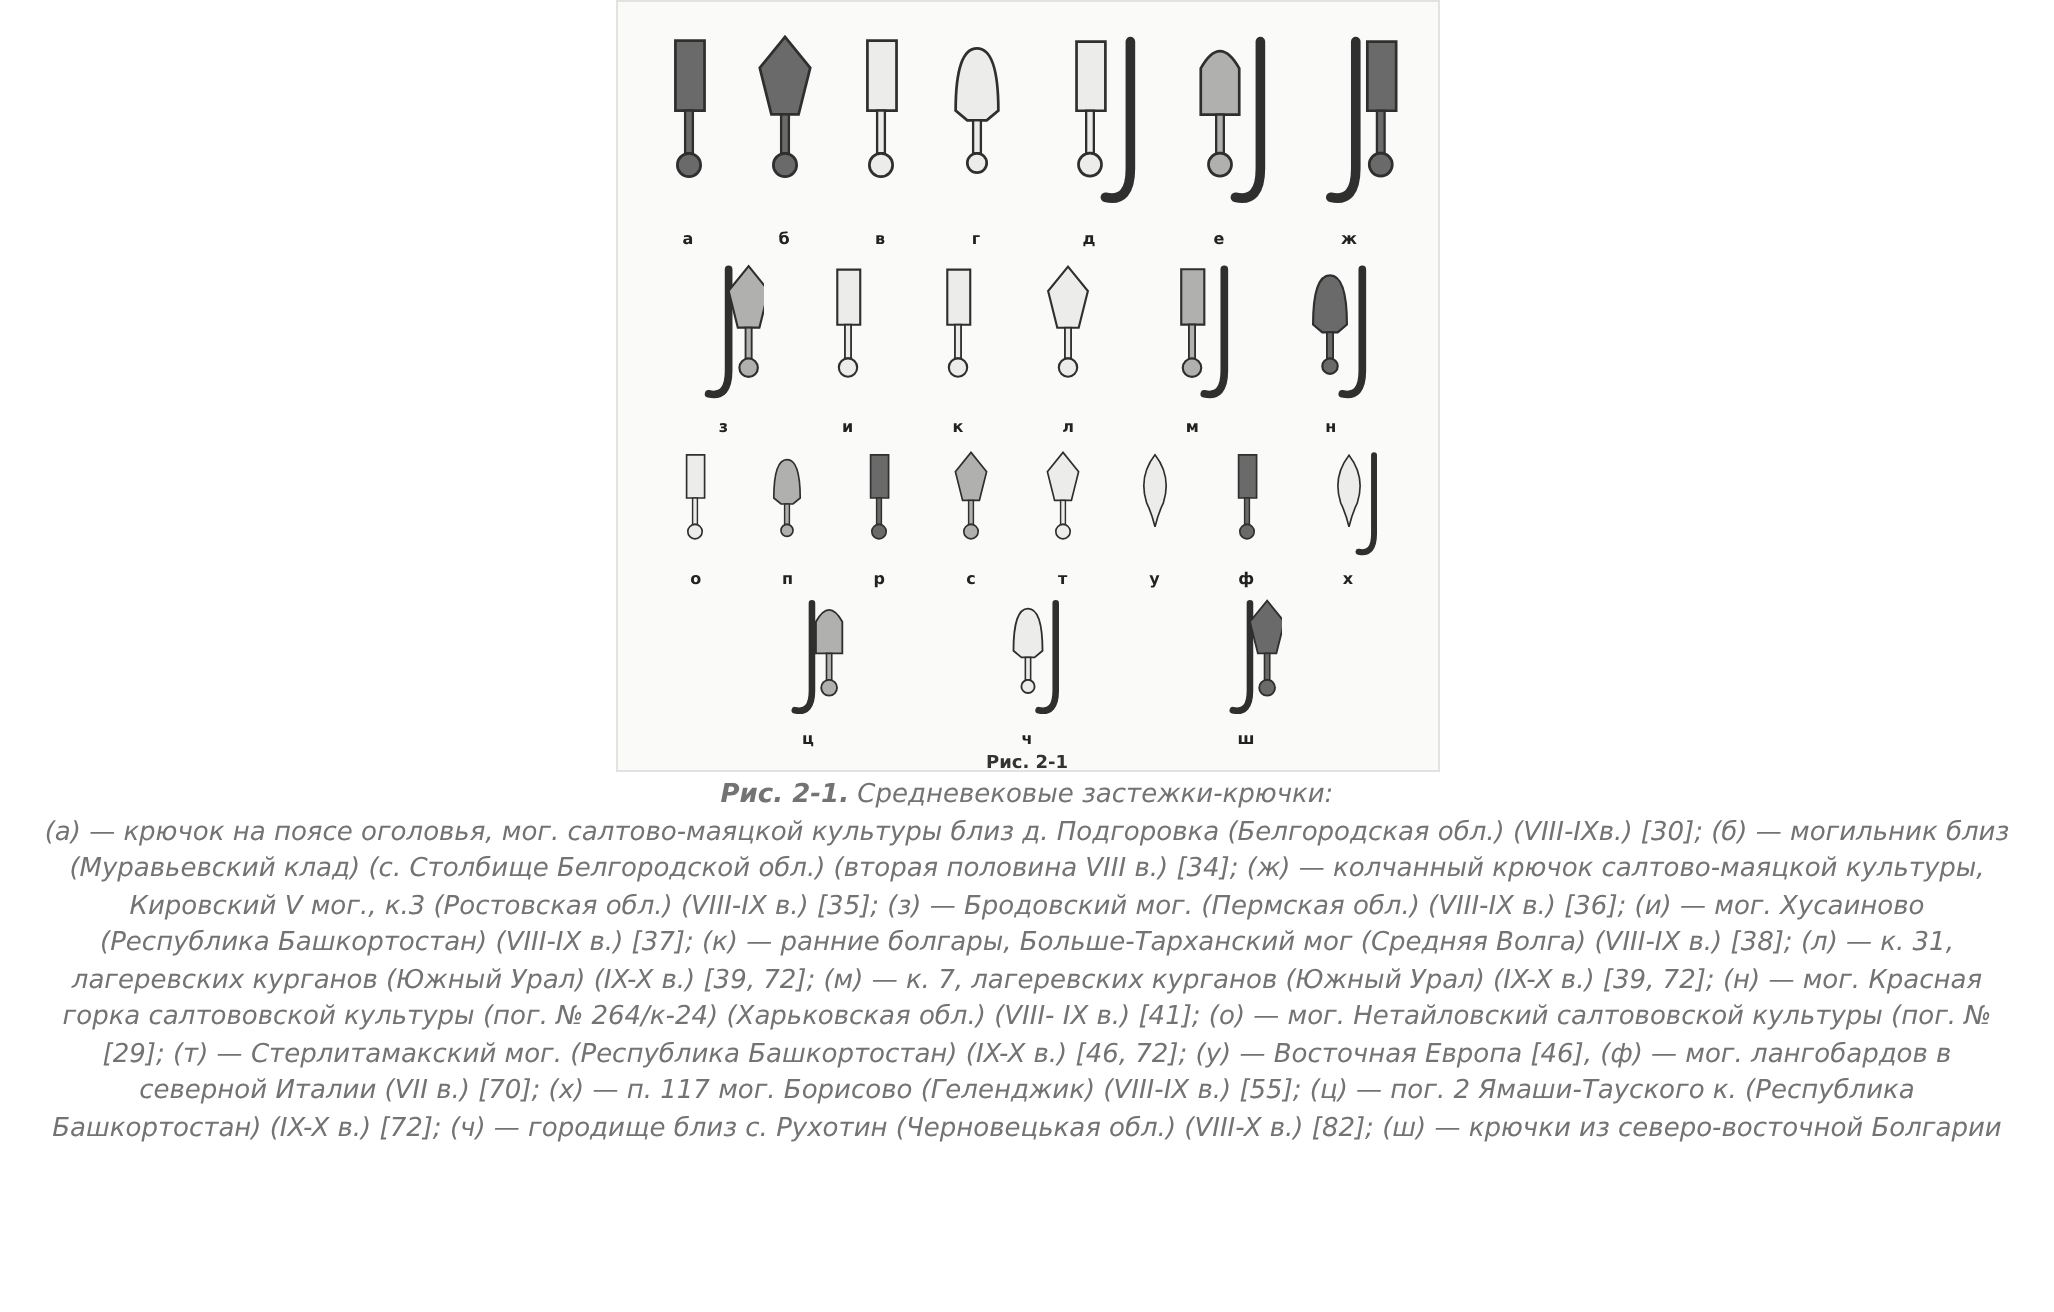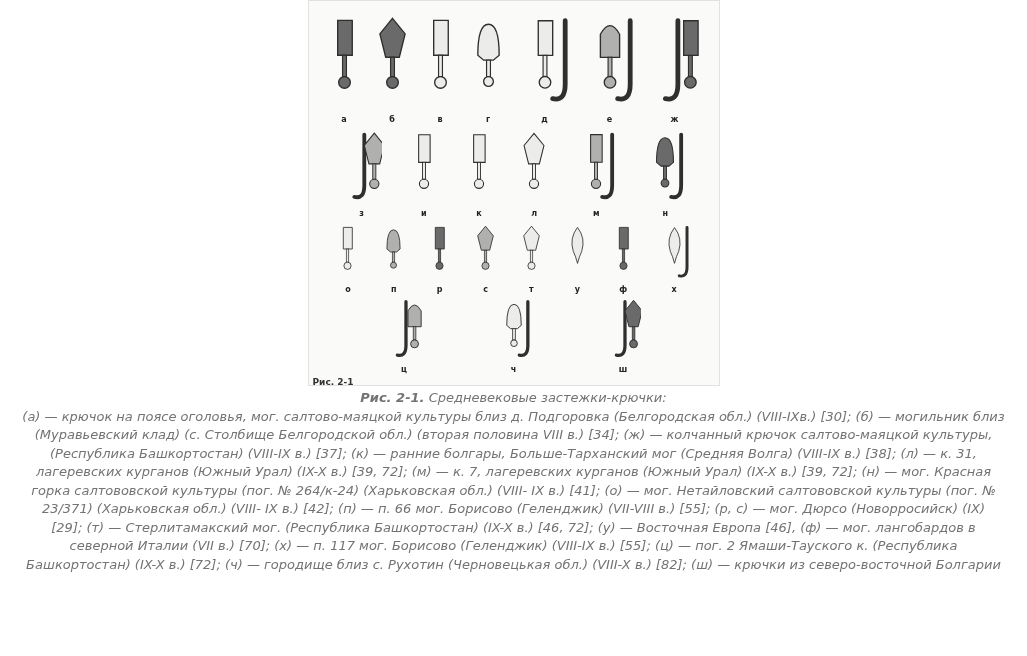--- a/index.html
+++ b/index.html
@@ -30,21 +30,21 @@
   .row-2 { height: 94px; }
   .row-3 { height: 76px; }
   .row-4 { height: 80px; }
   .art { display: flex; flex-direction: column; align-items: center; }
   .lbl {
     font-style: normal; font-weight: bold;
     font-size: 8px; line-height: 10px; color: #222;
     font-family: "DejaVu Sans", sans-serif;
   }
   .plate-caption {
-    text-align: left;
+    text-align: center;
     font-size: 9px; font-weight: bold; color: #333;
     margin-top: 2px;
   }
 
   
   .row-1 svg.s { width: 33px; height: 100px; }
   .row-1 svg.p { width: 50px; height: 100px; }
   .row-2 svg.s { width: 26px; height: 78px; }
   .row-2 svg.p { width: 40px; height: 78px; }
   .row-3 svg.s { width: 21px; height: 60px; }
@@ -270,20 +270,20 @@
     </span>
   </div>
 
   <div class="plate-caption">Рис. 2-1</div>
 </div>
 
 <div class="caption">
   <div class="cap-title"><b>Рис. 2-1.</b><span> Средневековые застежки-крючки:</span></div>
   <div class="cap-line">(а) — крючок на поясе оголовья, мог. салтово-маяцкой культуры близ д. Подгоровка (Белгородская обл.) (VIII-IXв.) [30]; (б) — могильник близ</div>
   <div class="cap-line">(Муравьевский клад) (с. Столбище Белгородской обл.) (вторая половина VIII в.) [34]; (ж) — колчанный крючок салтово-маяцкой культуры,</div>
+  <div class="cap-line">Кировский V мог., к.3 (Ростовская обл.) (VIII-IX в.) [35]; (з) — Бродовский мог. (Пермская обл.) (VIII-IX в.) [36]; (и) — мог. Хусаиново</div>
   <div class="cap-line">(Республика Башкортостан) (VIII-IX в.) [37]; (к) — ранние болгары, Больше-Тарханский мог (Средняя Волга) (VIII-IX в.) [38]; (л) — к. 31,</div>
   <div class="cap-line">лагеревских курганов (Южный Урал) (IX-X в.) [39, 72]; (м) — к. 7, лагеревских курганов (Южный Урал) (IX-X в.) [39, 72]; (н) — мог. Красная</div>
   <div class="cap-line">горка салтововской культуры (пог. № 264/к-24) (Харьковская обл.) (VIII- IX в.) [41]; (о) — мог. Нетайловский салтововской культуры (пог. №</div>
-  <div class="cap-line">23/371) (Харьковская обл.) (VIII- IX в.) [42]; (п) — п. 66 мог. Борисово (Геленджик) (VII-VIII в.) [55]; (р, с) — мог. Дюрсо (Новорросийск) (IX)</div>
   <div class="cap-line">[29]; (т) — Стерлитамакский мог. (Республика Башкортостан) (IX-X в.) [46, 72]; (у) — Восточная Европа [46], (ф) — мог. лангобардов в</div>
   <div class="cap-line">северной Италии (VII в.) [70]; (х) — п. 117 мог. Борисово (Геленджик) (VIII-IX в.) [55]; (ц) — пог. 2 Ямаши-Тауского к. (Республика</div>
   <div class="cap-line">Башкортостан) (IX-X в.) [72]; (ч) — городище близ с. Рухотин (Черновецькая обл.) (VIII-X в.) [82]; (ш) — крючки из северо-восточной Болгарии</div>
 </div>
 
 </body></html>

